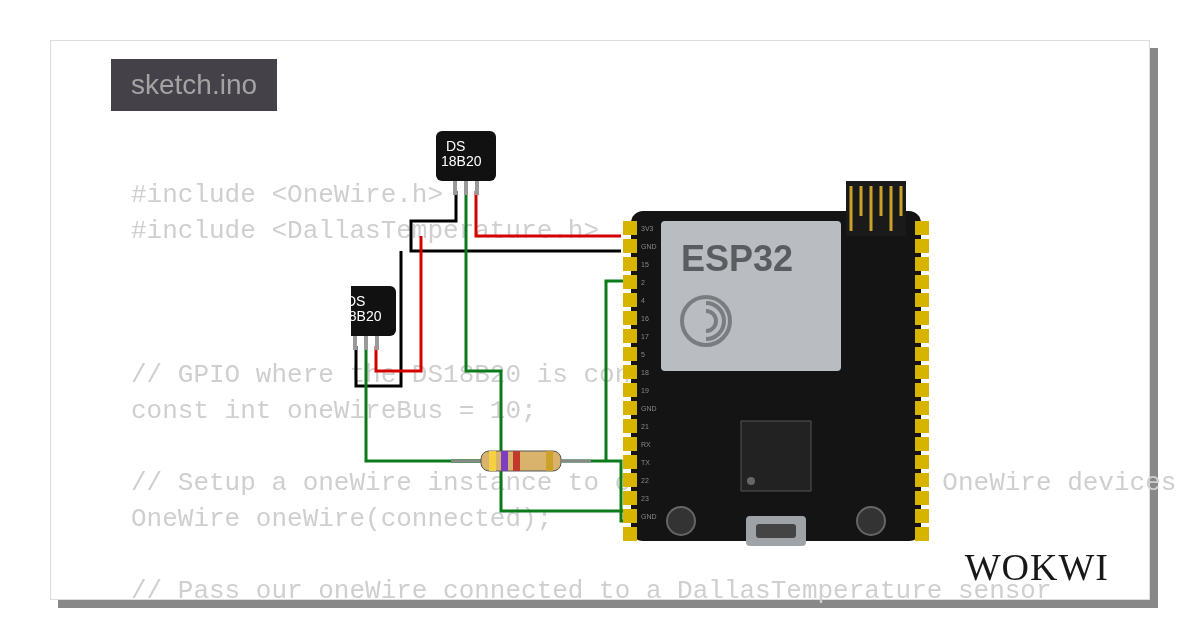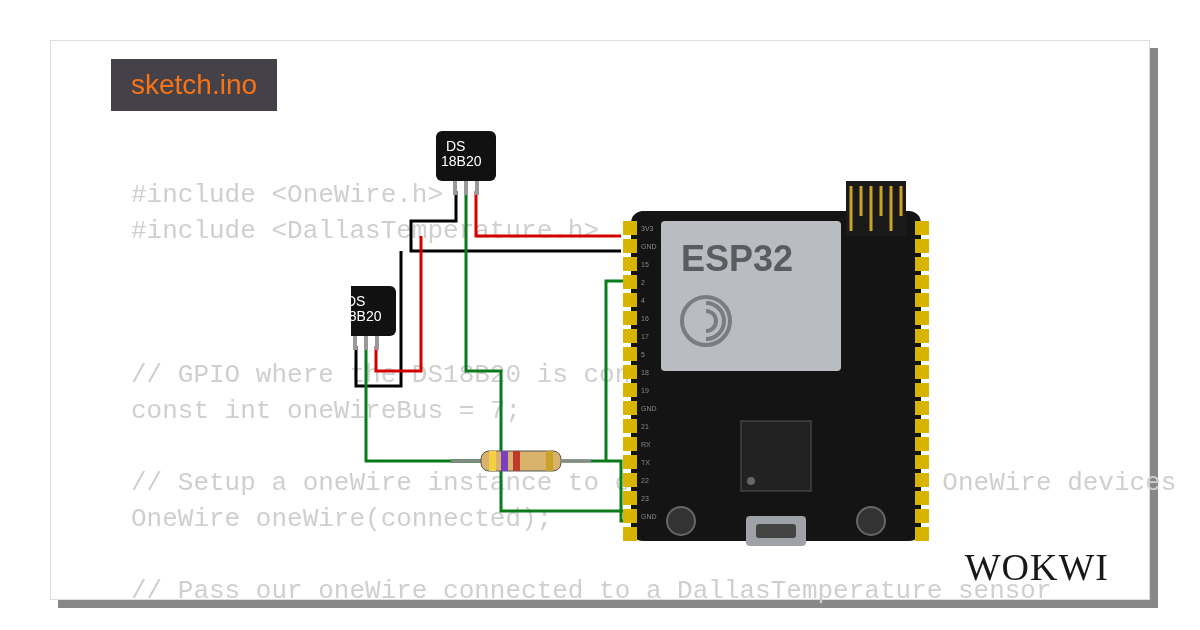--- a/index.html
+++ b/index.html
@@ -19,21 +19,21 @@
     height: 560px;
     background: #fff;
     border: 1px solid #ddd;
     box-shadow: 8px 8px 0 #888;
   }
   .tab {
     position: absolute;
     left: 60px;
     top: 18px;
     background: #444248;
-    color: #f97316;
+    color: #a3a3a3;
     font-size: 28px;
     padding: 10px 20px;
     font-family: Arial, sans-serif;
     z-index: 10;
     text-align: right;
   }
   .code {
     position: absolute;
     left: 80px;
     top: 100px;
@@ -72,21 +72,21 @@
     <span>sketch.ino</span>
   </div>
 
   <div class="code">
 <span>#include &lt;OneWire.h&gt;</span>
 <span>#include &lt;DallasTemperature.h&gt;</span>
 <span></span>
 <span></span>
 <span></span>
 <span>// GPIO where the DS18B20 is connected</span>
-<span>const int oneWireBus = 7;</span>
+<span>const int oneWireBus = 10;</span>
 <span></span>
 <span>// Setup a oneWire instance to communicate with any OneWire devices</span>
 <span>OneWire oneWire(connected);</span>
 <span></span>
 <span>// Pass our oneWire connected to a DallasTemperature sensor</span>
   </div>
 
   <svg class="diagram" viewBox="0 0 620 450">
 
     <g>

